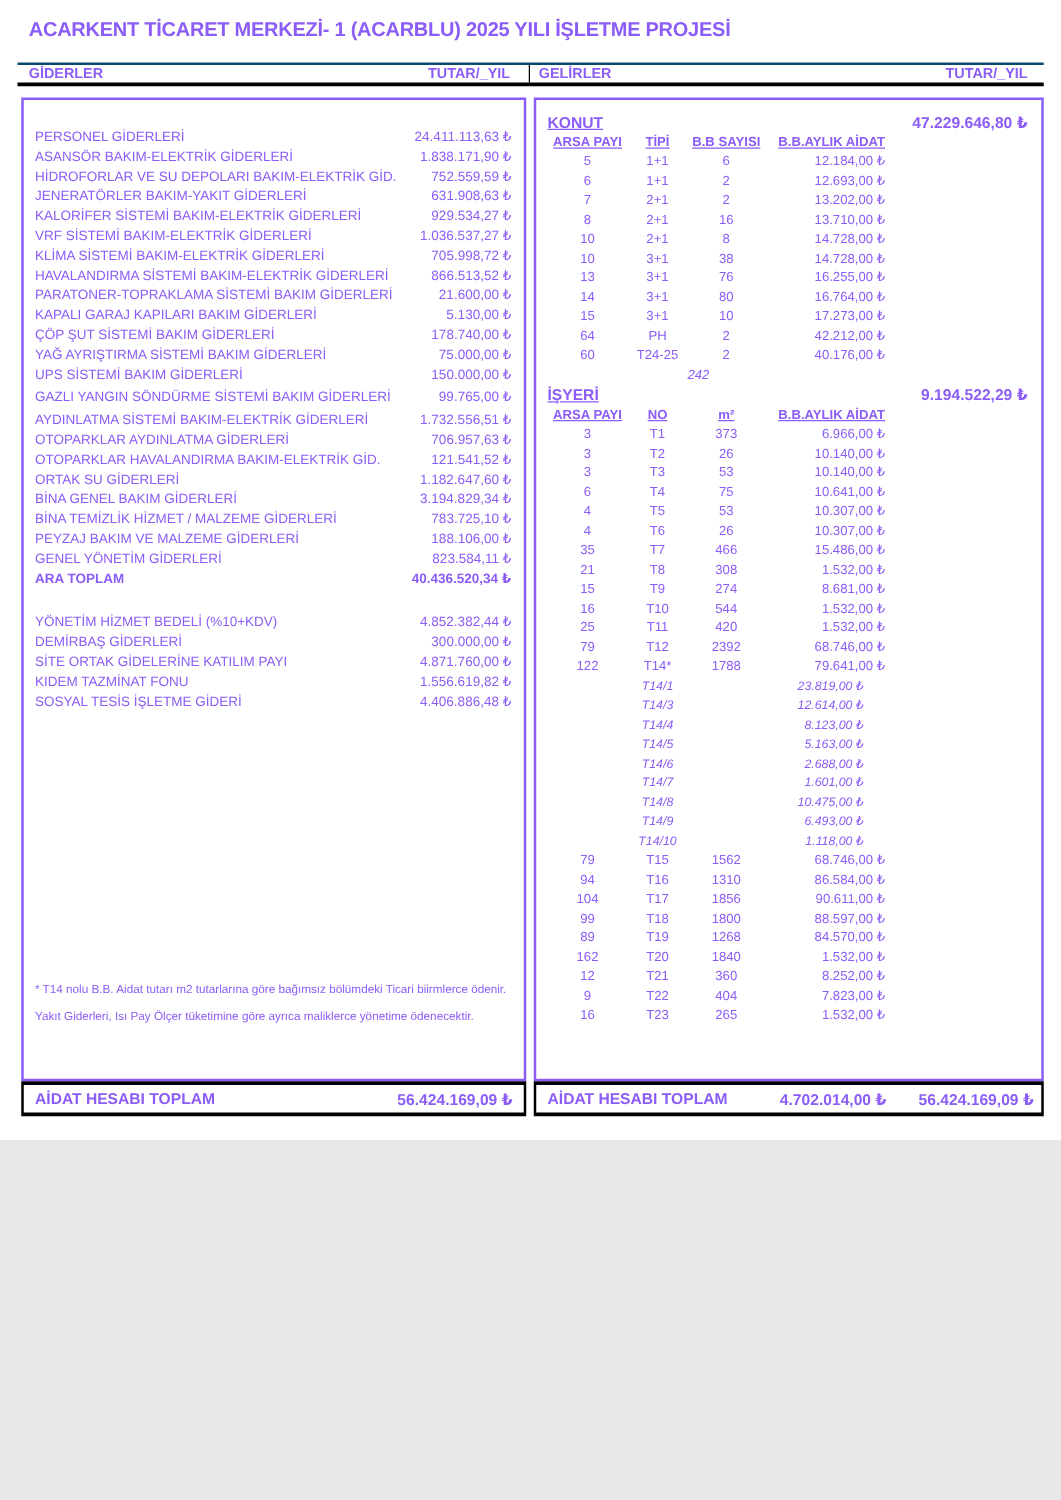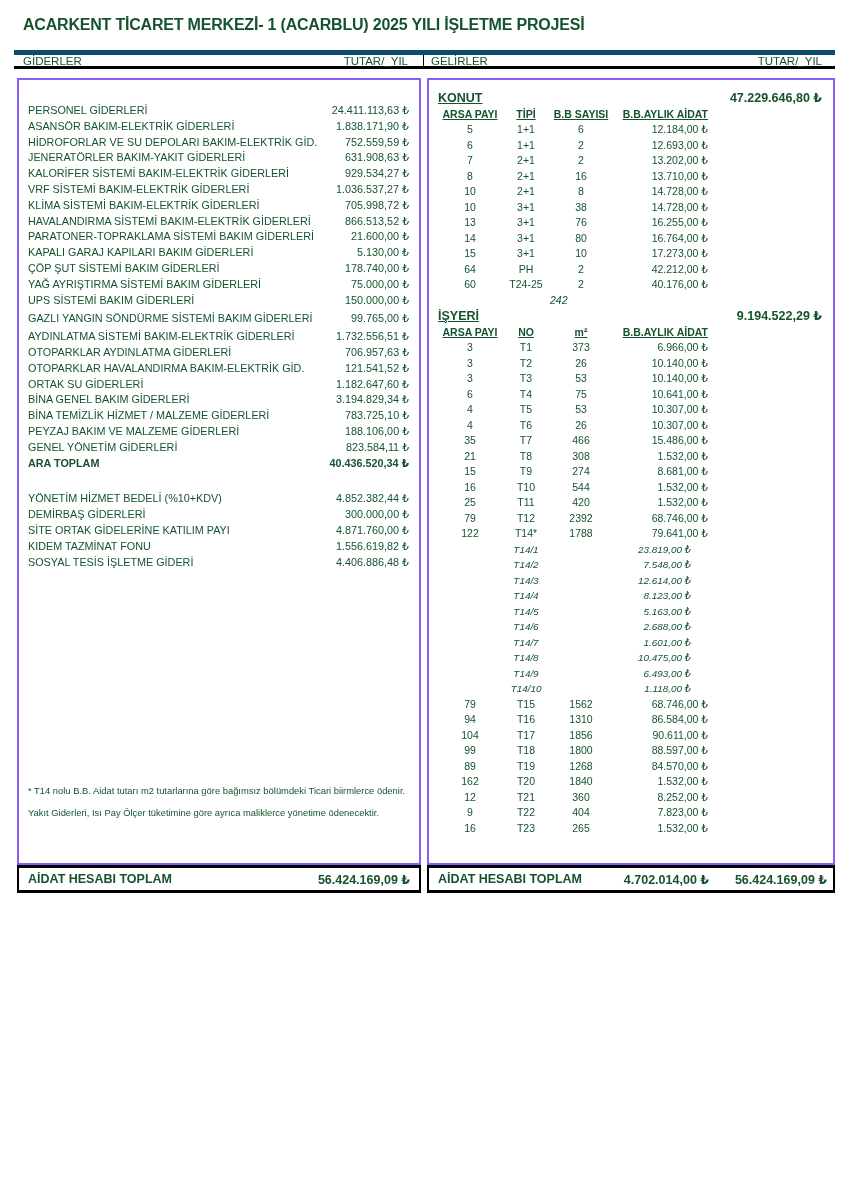--- a/index.html
+++ b/index.html
@@ -1,30 +1,30 @@
 <!DOCTYPE html>
 <html><head>
 <meta charset="utf-8">
 <style>
   * { margin:0; padding:0; box-sizing:border-box; }
   html,body { background:#e8e8e8; }
   .page {
-    position:relative; width:849px; height:1200px; background:#ffffff;
-    font-family:"Liberation Sans","DejaVu Sans",sans-serif; color:#14532d;
+    position:relative; width:849px; height:912px; background:#ffffff;
+    font-family:"Liberation Sans","DejaVu Sans",sans-serif; color:#8b5cf6;
     margin:0 auto; overflow:hidden;
   }
   .title {
     position:absolute; left:23px; top:16px;
     font-size:16px; font-weight:bold; letter-spacing:-0.2px; white-space:nowrap;
   }
   
   .hdr {
     position:absolute; left:14px; top:50px; width:821px; height:19px;
-    border-top:5px solid #0c4a6e; border-bottom:3px solid #000;
-    display:flex; font-weight:normal; font-size:11.5px;
+    border-top:2px solid #0c4a6e; border-bottom:3px solid #000;
+    display:flex; font-weight:bold; font-size:11.5px;
   }
   .hdr-left {
     width:410px; border-right:1px solid #000;
     display:flex; justify-content:space-between; align-items:center;
     padding:0 15px 0 9px;
   }
   .hdr-right {
     flex:1; display:flex; justify-content:space-between; align-items:center;
     padding:0 13px 0 7px;
   }
@@ -382,26 +382,20 @@
           <span class="ic c4">79.641,00 ₺</span>
         </div>
         <div class="irow it">
           <span class="ic c1"></span>
           <span class="ic c2">T14/1</span>
           <span class="ic c3"></span>
           <span class="ic c4">23.819,00 ₺</span>
         </div>
         <div class="irow it">
           <span class="ic c1"></span>
-          <span class="ic c2">T14/2</span>
-          <span class="ic c3"></span>
-          <span class="ic c4">7.548,00 ₺</span>
-        </div>
-        <div class="irow it">
-          <span class="ic c1"></span>
           <span class="ic c2">T14/3</span>
           <span class="ic c3"></span>
           <span class="ic c4">12.614,00 ₺</span>
         </div>
         <div class="irow it">
           <span class="ic c1"></span>
           <span class="ic c2">T14/4</span>
           <span class="ic c3"></span>
           <span class="ic c4">8.123,00 ₺</span>
         </div>

